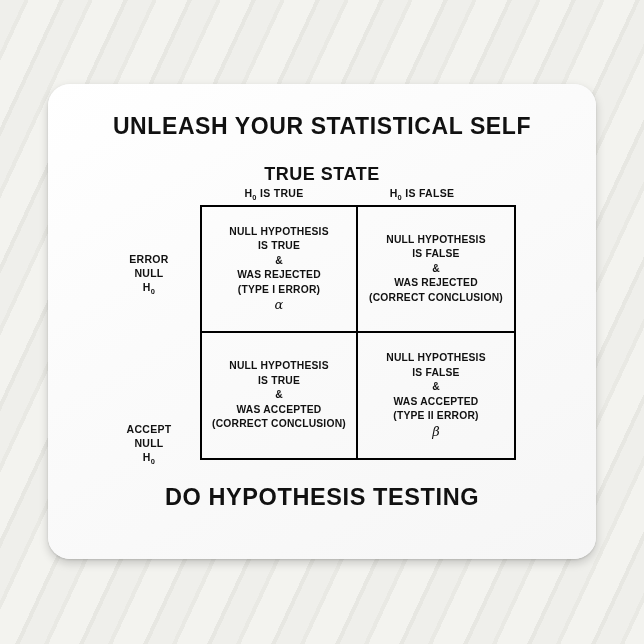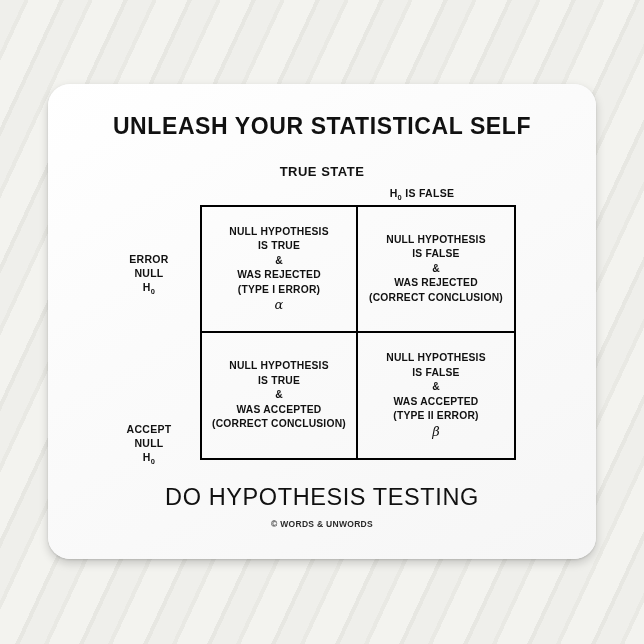--- a/index.html
+++ b/index.html
@@ -74,42 +74,42 @@
     font-weight: bold;
     letter-spacing: 0.6px;
     color: #111;
   }
   .title-bottom {
     position: absolute;
     top: 400px;
     width: 100%;
     text-align: center;
     font-size: 23.5px;
-    font-weight: normal;
+    font-weight: bold;
     letter-spacing: 0.6px;
     color: #111;
   }
   .credit {
     position: absolute;
     top: 435px;
     width: 100%;
     text-align: center;
     font-size: 8.5px;
     font-weight: bold;
     letter-spacing: 0.3px;
     color: #2a2a2a;
   }
 
   .truestate {
     position: absolute;
     top: 80px;
     left: 0;
     width: 100%;
     text-align: center;
-    font-size: 13px;
+    font-size: 18px;
     font-weight: bold;
     letter-spacing: 0.5px;
     color: #111;
   }
 
   
   .colhead {
     position: absolute;
     top: 103px;
     font-size: 10.5px;
@@ -188,20 +188,23 @@
 <div id="desk"></div>
 
 <div id="mousepad">
   <div id="padinner">
     <div class="content">
 
       <div class="title-top">UNLEASH YOUR STATISTICAL SELF</div>
 
       <div class="truestate">TRUE STATE</div>
 
+      <div class="colhead c1">
+        <span>H</span><span class="sub">0</span><span> IS TRUE</span>
+      </div>
       <div class="colhead c2">
         <span>H</span><span class="sub">0</span><span> IS FALSE</span>
       </div>
 
       <div class="rowhead r1">
         <div>ERROR</div>
         <div>NULL</div>
         <div><span>H</span><span class="sub">0</span></div>
       </div>
 
@@ -243,17 +246,16 @@
           <span class="line">IS FALSE</span>
           <span class="line">&amp;</span>
           <span class="line">WAS ACCEPTED</span>
           <span class="line">(TYPE II ERROR)</span>
           <span class="symbol">β</span>
         </div>
 
       </div>
 
       <div class="title-bottom">DO HYPOTHESIS TESTING</div>
-      <div class="credit">© WORDS &amp; UNWORDS</div>
 
     </div>
   </div>
 </div>
 
 </body></html>

